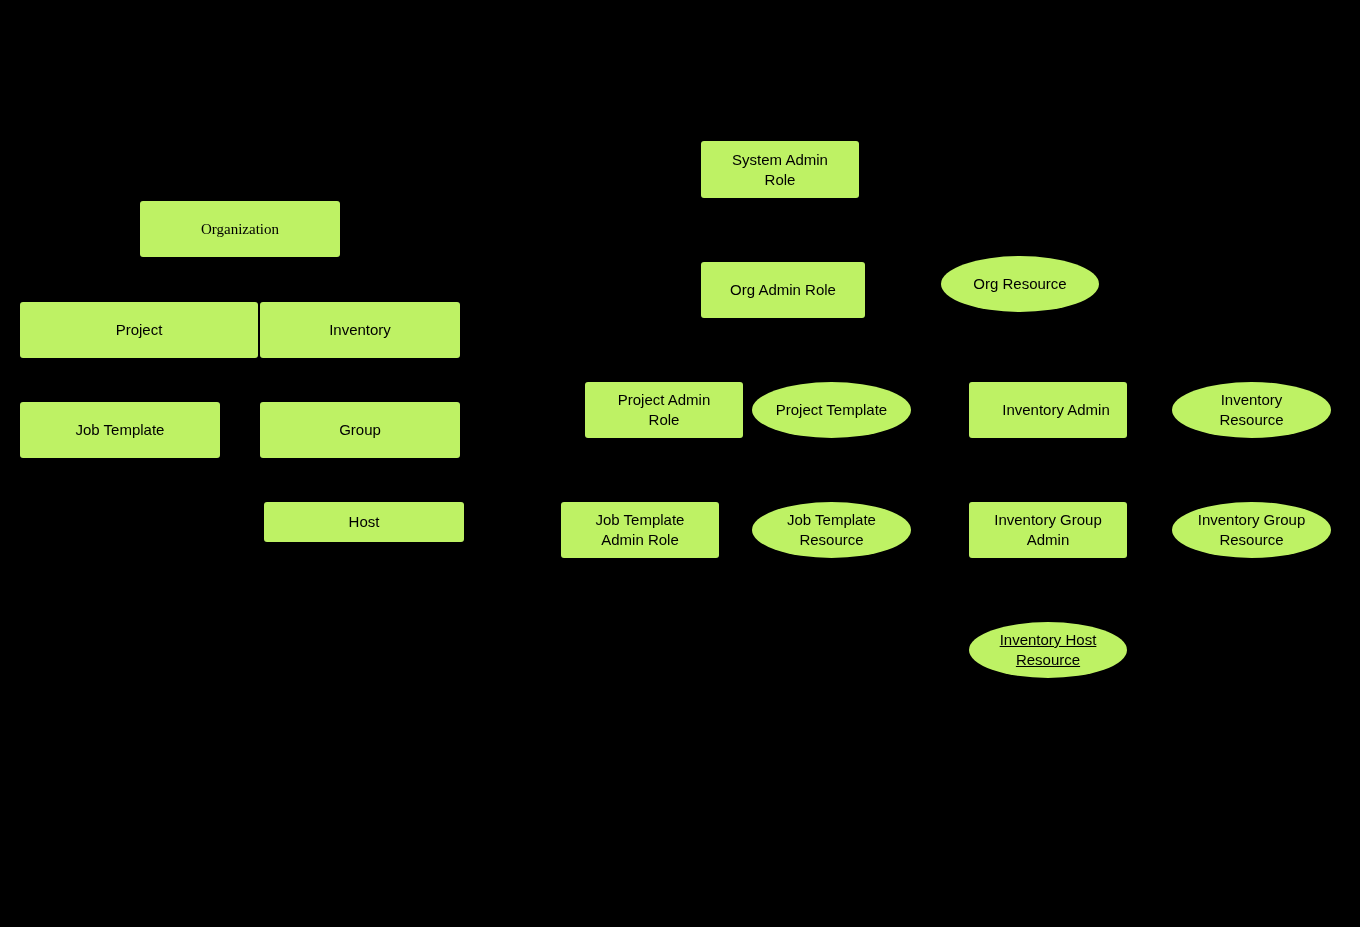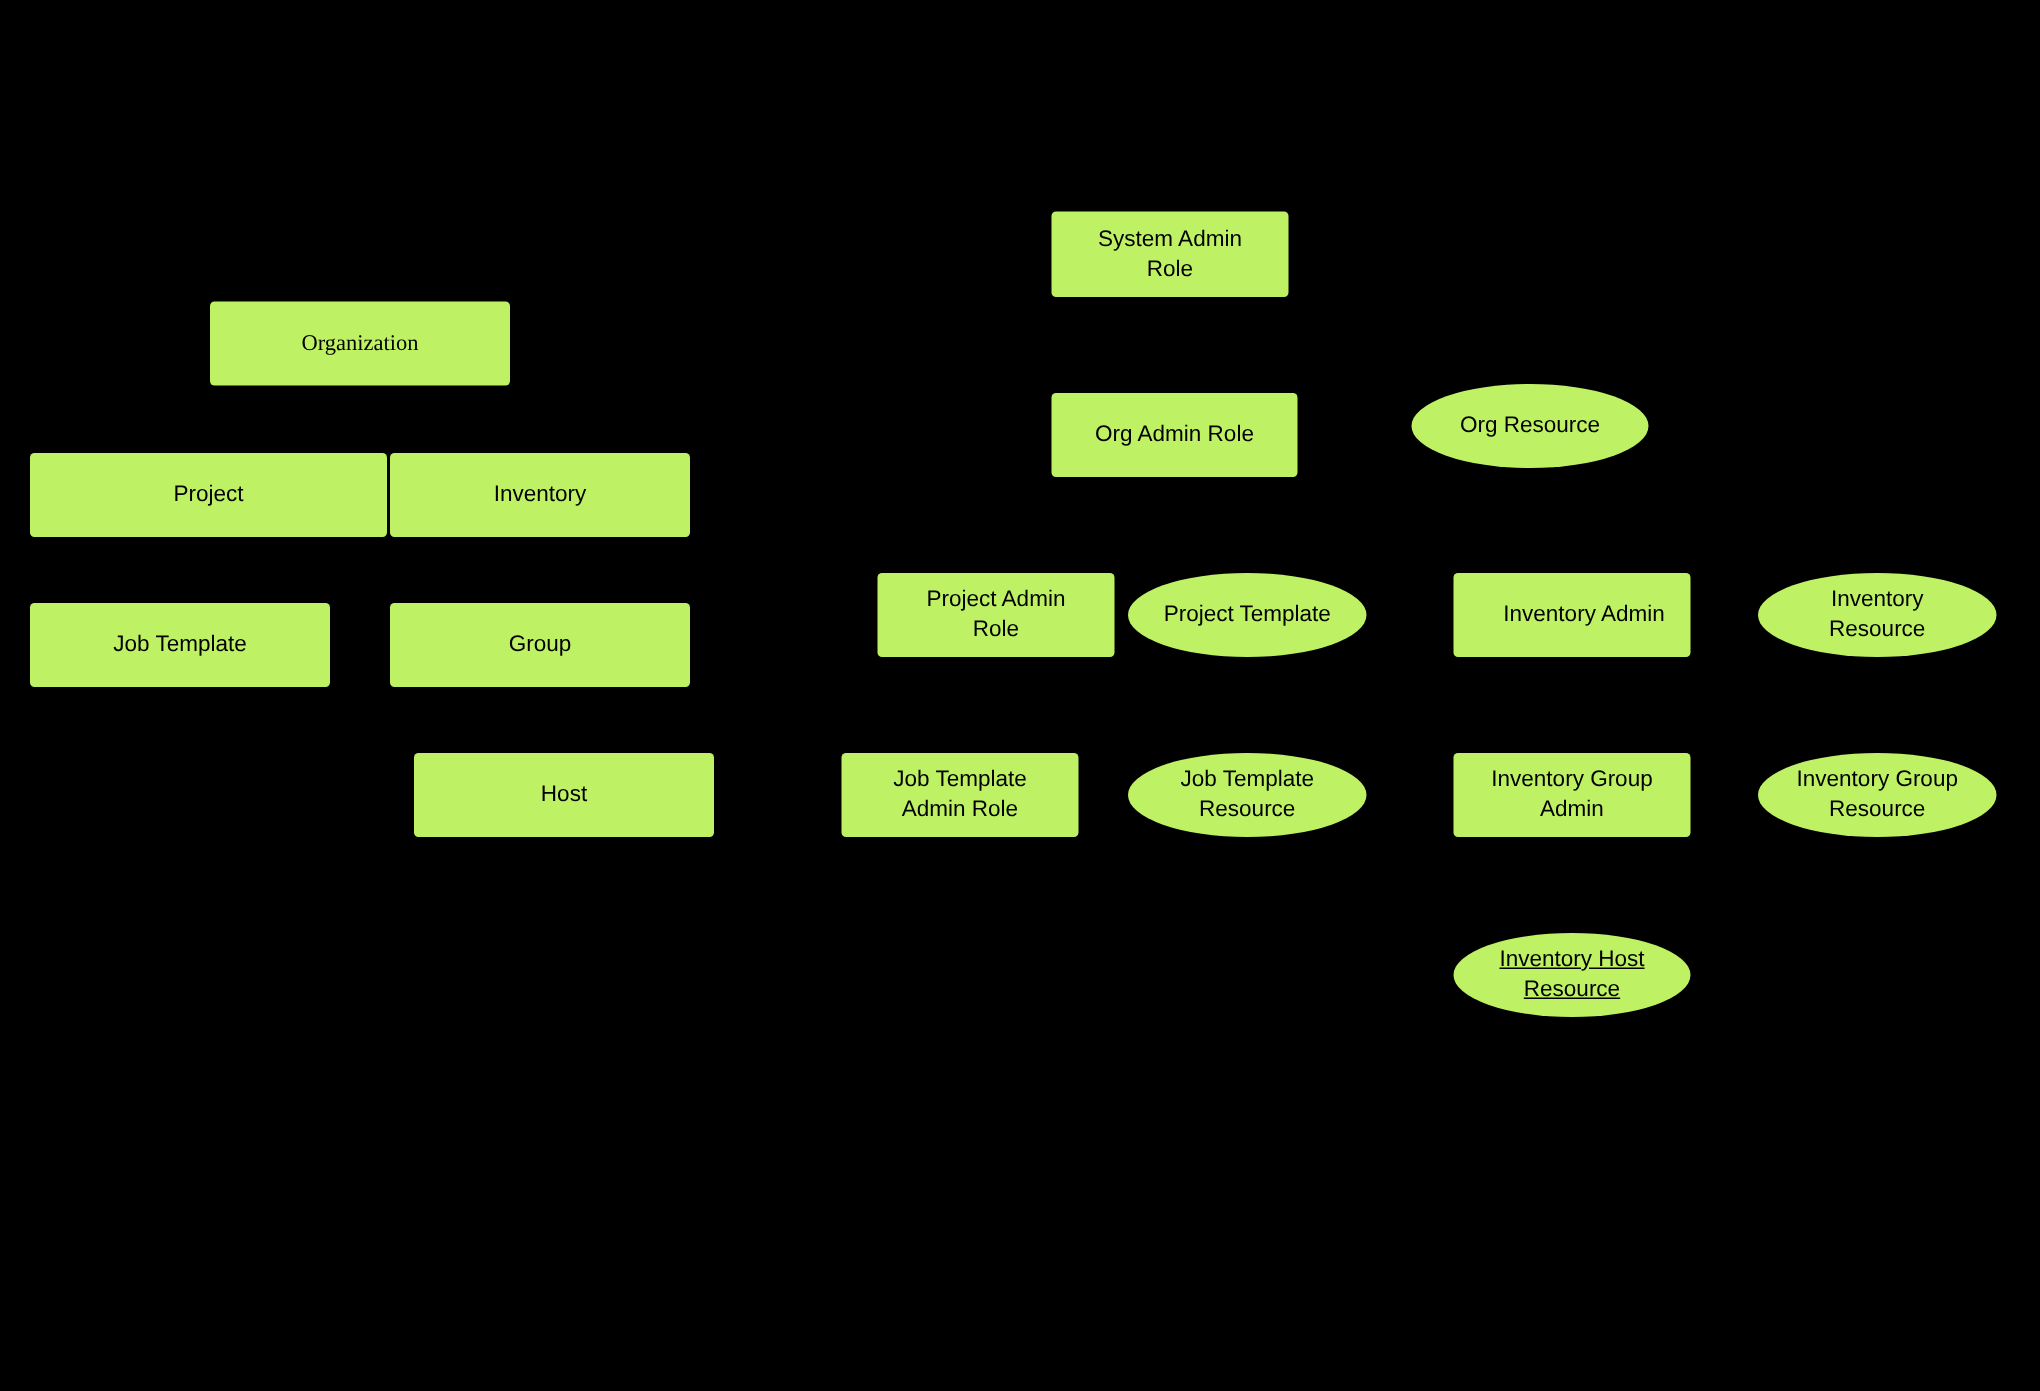--- a/index.html
+++ b/index.html
@@ -39,21 +39,21 @@
 </head>
 <body>
 
 <div id="canvas">
   <div id="nodes-layer">
       <div class="node rect" style="left: 140px; top: 201px; width: 200px; height: 56px; font-family: Liberation Serif, serif;">Organization</div>
       <div class="node rect" style="left: 20px; top: 302px; width: 238px; height: 56px;">Project</div>
       <div class="node rect" style="left: 260px; top: 302px; width: 200px; height: 56px;">Inventory</div>
       <div class="node rect" style="left: 20px; top: 402px; width: 200px; height: 56px;">Job Template</div>
       <div class="node rect" style="left: 260px; top: 402px; width: 200px; height: 56px;">Group</div>
-      <div class="node rect" style="left: 276px; top: 502px; width: 200px; height: 56px;">Host</div>
+      <div class="node rect" style="left: 264px; top: 502px; width: 200px; height: 40px;">Host</div>
       <div class="node rect" style="left: 701px; top: 141px; width: 158px; height: 57px;">System Admin
 Role</div>
       <div class="node rect" style="left: 701px; top: 262px; width: 164px; height: 56px;">Org Admin Role</div>
       <div class="node ellipse" style="left: 941px; top: 256px; width: 158px; height: 56px; text-align: center;">Org Resource</div>
       <div class="node rect" style="left: 561px; top: 382px; width: 158px; height: 56px; margin-left: 24px;">Project Admin
 Role</div>
       <div class="node ellipse" style="left: 752px; top: 382px; width: 159px; height: 56px;">Project Template</div>
       <div class="node rect" style="left: 969px; top: 382px; width: 158px; height: 56px; padding-left: 24px;">Inventory Admin</div>
       <div class="node ellipse" style="left: 1172px; top: 382px; width: 159px; height: 56px;">Inventory
 Resource</div>

